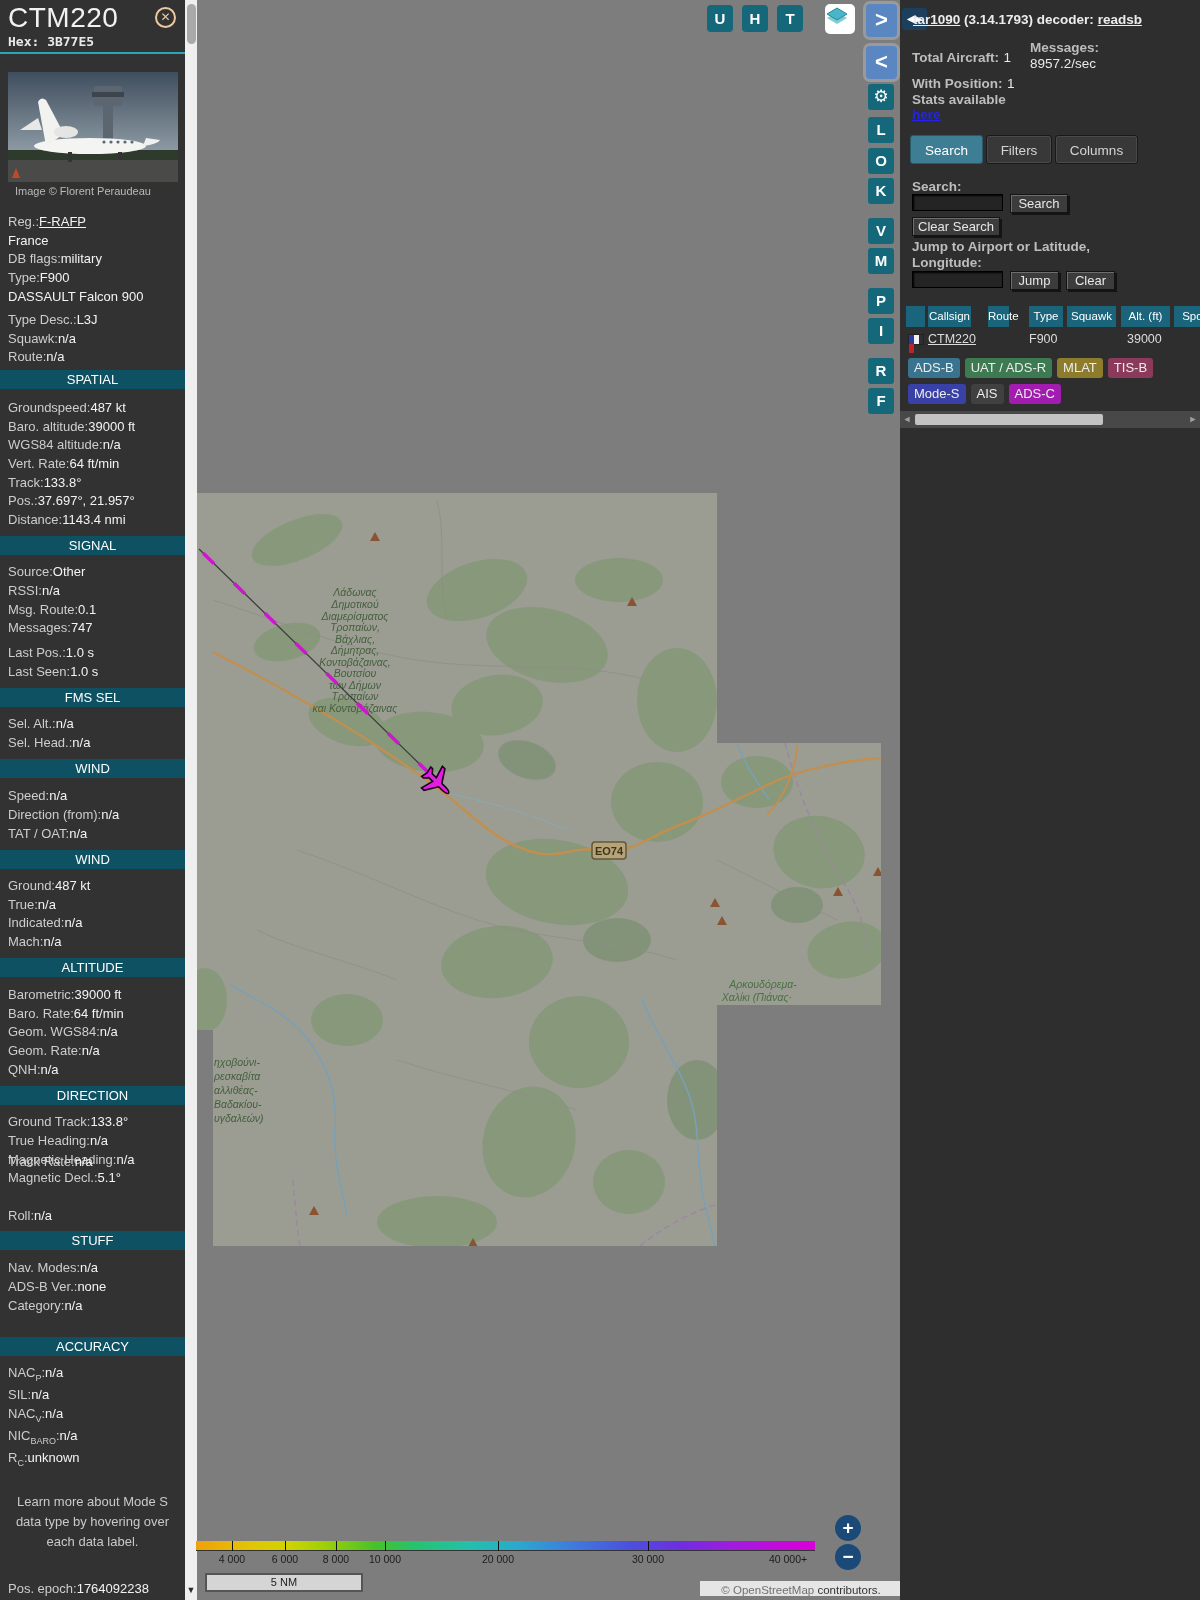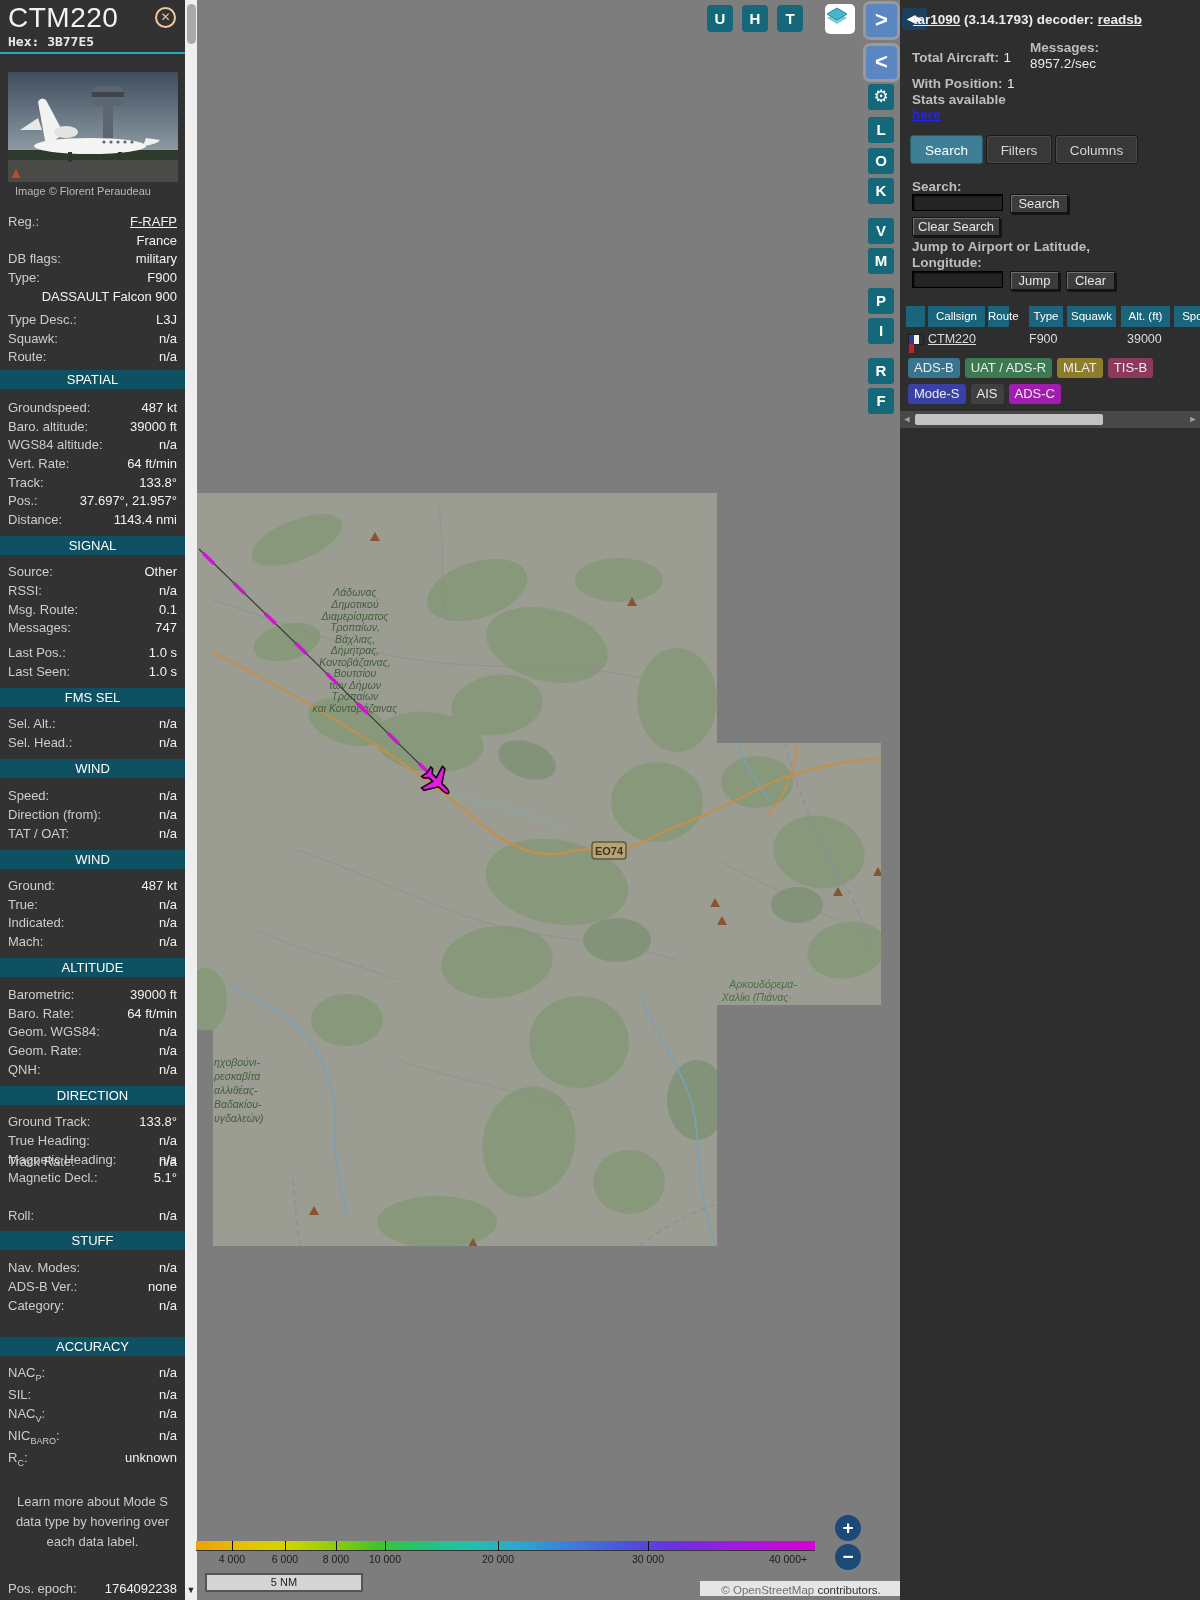--- a/index.html
+++ b/index.html
@@ -12,21 +12,21 @@
   .sb-title{position:absolute;left:8px;top:2px;font-size:28px;color:#f2f2f2;letter-spacing:.5px;}
   .sb-hex{position:absolute;left:8px;top:34px;font-family:"DejaVu Sans Mono",monospace;font-weight:bold;font-size:13px;color:#e8e8e8;}
   .sb-close{position:absolute;left:155px;top:7px;width:21px;height:21px;border:2px solid #ecc9a2;border-radius:50%;
             color:#ecc9a2;font-size:12px;line-height:17px;text-align:center;cursor:pointer;}
   .sb-divider{position:absolute;left:0;top:52px;width:185px;height:2px;background:#2aa6ba;}
   .sb-photo{position:absolute;left:8px;top:72px;width:170px;height:110px;overflow:hidden;background:#44505c;}
   .sb-credit{position:absolute;left:8px;top:185px;font-size:11px;color:#b9b9b9;padding-left:7px;}
   .sb-row{position:absolute;left:0;width:185px;height:19px;padding:0 8px;display:flex;justify-content:space-between;
           font-size:13px;line-height:19px;white-space:nowrap;}
   .sb-row .lab{color:#cdcdcd;}
-  .sb-row .val{color:#f3f3f3;text-align:right;flex:1;}
+  .sb-row .val{color:#f3f3f3;text-align:left;flex:1;}
   .link{text-decoration:underline;cursor:pointer;}
   .sechdr{position:absolute;left:0;width:185px;height:19px;background:#0d5163;color:#fff;
           font-size:13px;line-height:19px;text-align:center;}
   sub{font-size:9px;}
   .sb-note{position:absolute;left:0;width:185px;text-align:center;font-size:13px;color:#c9c9c9;line-height:20px;}
   
   #sb-scroll{position:absolute;left:185px;top:0;width:12px;height:1600px;background:#efefef;}
   #sb-thumb{position:absolute;left:1.5px;top:4px;width:9px;height:40px;background:#a9a9a9;border-radius:5px;}
   #sb-down{position:absolute;left:0;top:1583px;width:12px;height:14px;color:#2b2b2b;font-size:9px;text-align:center;line-height:14px;}
 
@@ -555,21 +555,21 @@
     <input class="pinput" style="left: 12px; top: 194px;">
     <div class="pbtn" style="left:110px;top:194px;width:58px">Search</div>
     <div class="pbtn" style="left:12px;top:217px;width:88px">Clear Search</div>
     <div class="formlab" style="top:239px">Jump to Airport or Latitude,</div>
     <div class="formlab" style="top:255px">Longitude:</div>
     <input class="pinput" style="left: 12px; top: 271px;">
     <div class="pbtn" style="left:110px;top:271px;width:49px">Jump</div>
     <div class="pbtn" style="left:166px;top:271px;width:49px">Clear</div>
 
     <div class="thead" style="left:6px;width:19px"></div>
-    <div class="thead" style="left:28px;width:57px">Callsign</div>
+    <div class="thead" style="left:28px;width:43px">Callsign</div>
     <div class="thead" style="left:88px;width:21px">Route</div>
     <div class="thead" style="left:129px;width:34px">Type</div>
     <div class="thead" style="left:167px;width:49px">Squawk</div>
     <div class="thead" style="left:221px;width:49px">Alt. (ft)</div>
     <div class="thead" style="left:274px;width:40px">Spd.</div>
 
     <div class="tcell" style="left:8px">
       <span class="flag-fr"><span style="background:#2c3a9e"></span><span style="background:#f2f2f2"></span><span style="background:#c02030"></span></span>
     </div>
     <div class="tcell link" style="left:28px">CTM220</div>

